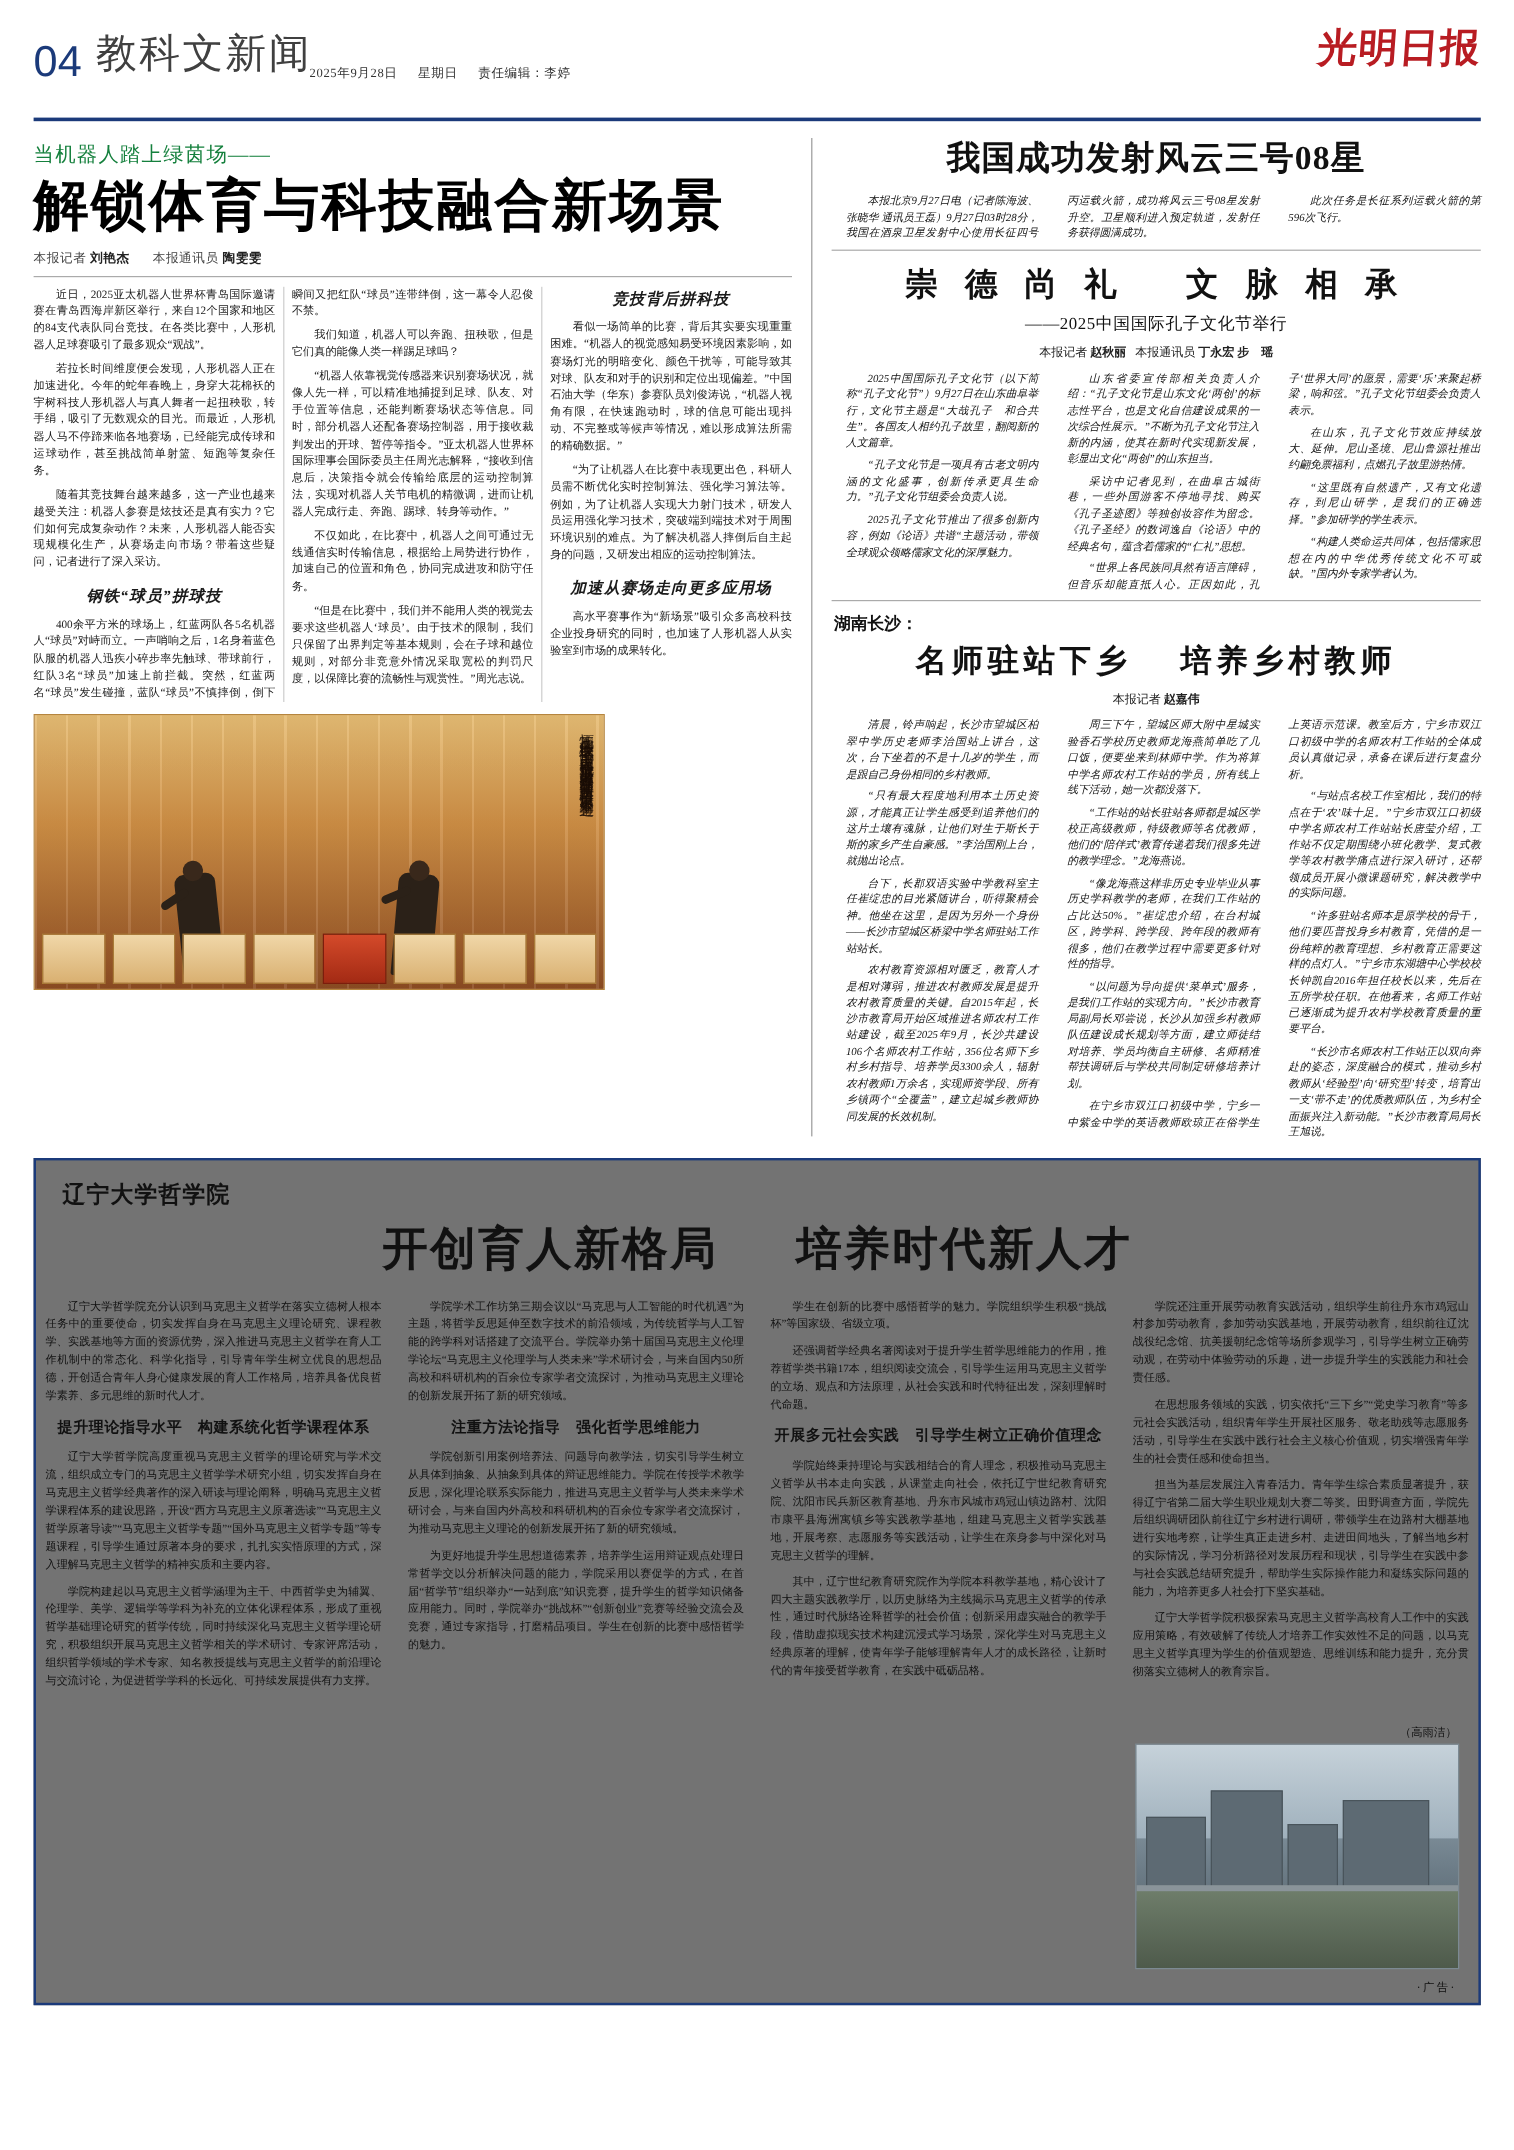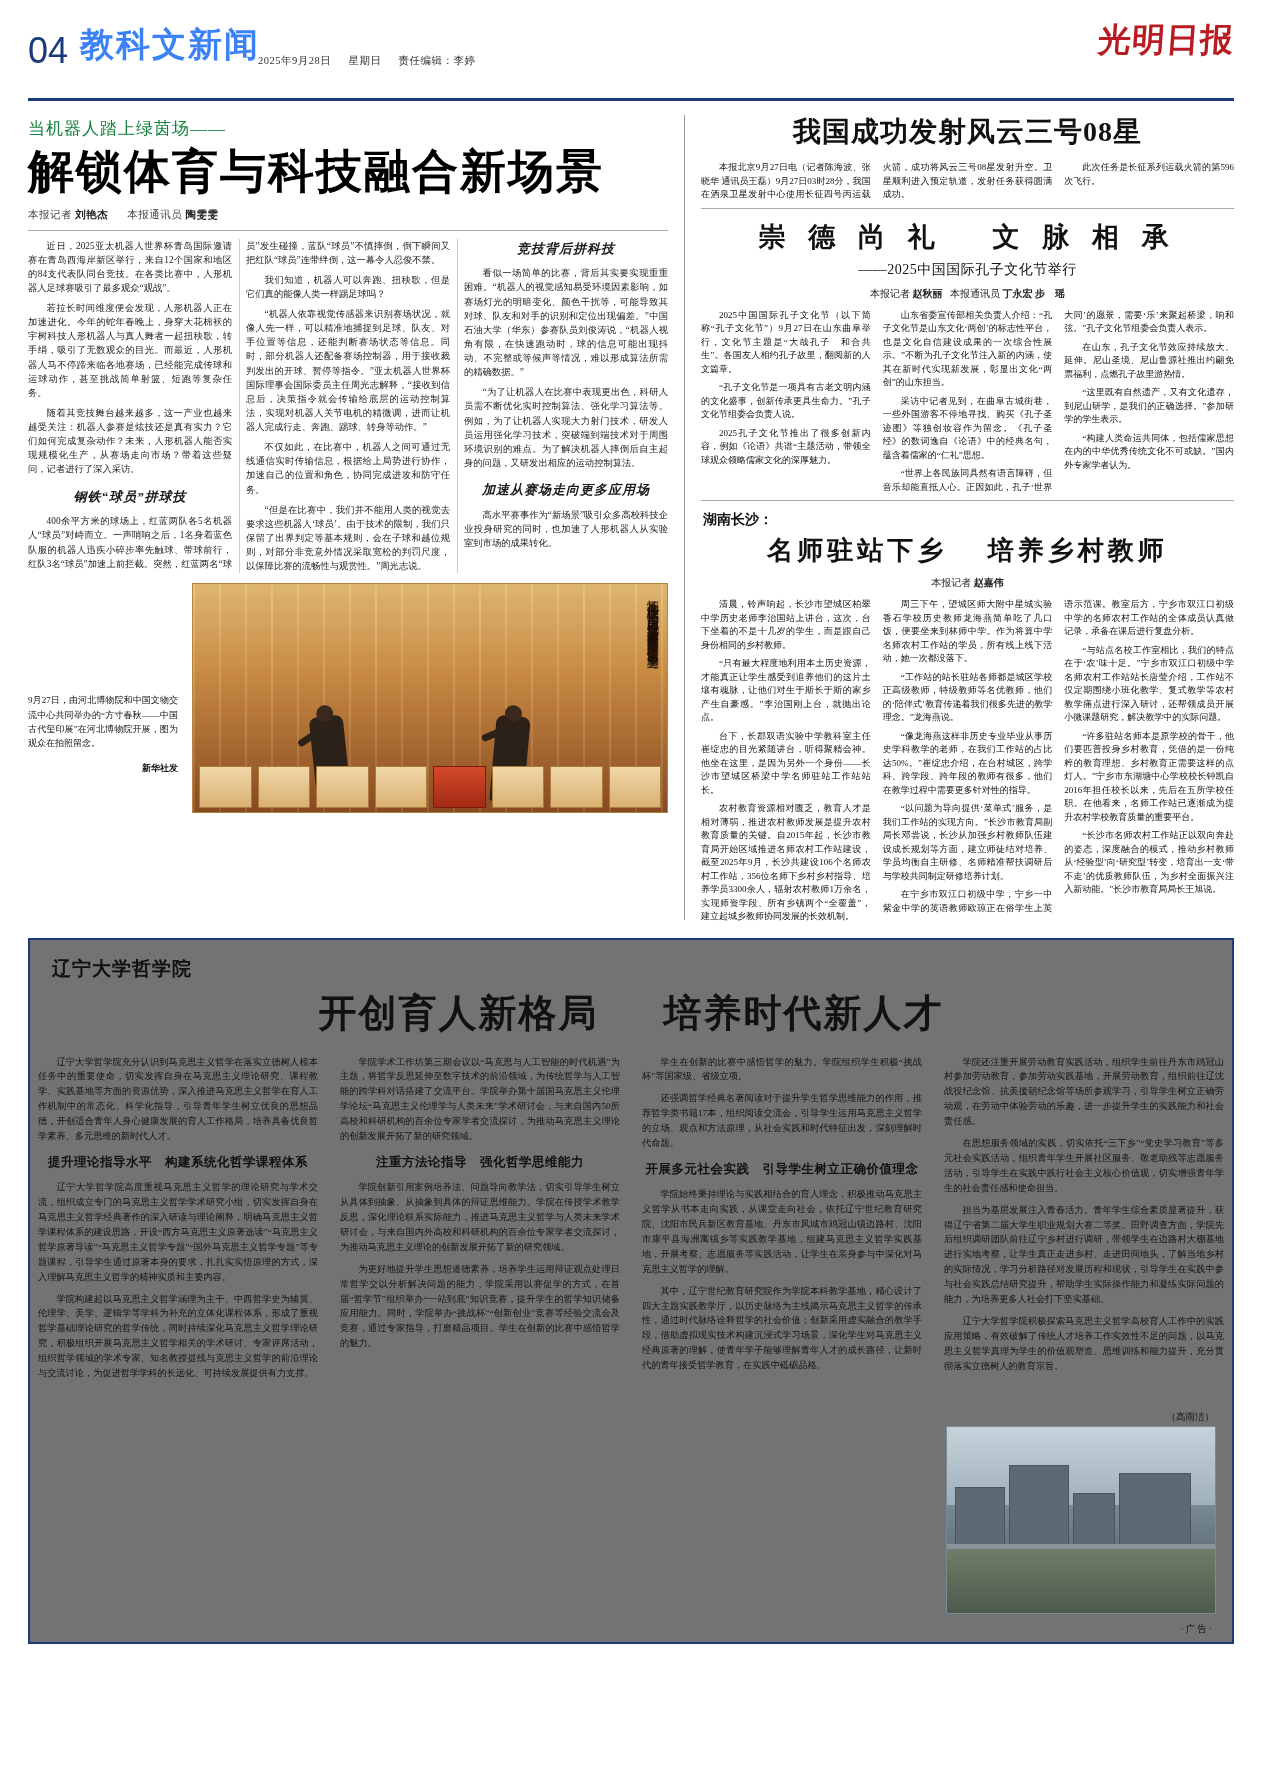--- a/index.html
+++ b/index.html
@@ -37,22 +37,22 @@
     font-size: 36px;
     color: #1b3a7a;
     font-family: "Liberation Sans", sans-serif;
     font-weight: 400;
   }
   .section-title {
     position: absolute;
     left: 52px;
     top: 10px;
     font-size: 34px;
-    font-weight: bold;
-    color: #3b82f6;
+    font-weight: normal;
+    color: #404040;
     letter-spacing: 2px;
   }
   .masthead-meta {
     position: absolute;
     left: 230px;
     top: 42px;
     font-size: 10.5px;
     color: #333;
     letter-spacing: 0.5px;
   }
@@ -142,21 +142,21 @@
     letter-spacing: 1px;
     margin: 2px 0 10px;
   }
   .cols3-small {
     column-count: 3;
     column-gap: 12px;
     font-size: 9px;
     line-height: 1.5;
     text-align: justify;
   }
-  .cols3-small p { margin: 0 0 5px 0; text-indent: 2em; }
+  .cols3-small p { margin: 0 0 5px 12px; text-indent: 2em; font-style: italic; }
 
   .r-head2 {
     font-size: 27px;
     font-weight: bold;
     text-align: center;
     letter-spacing: 8px;
     margin: 10px 0 6px;
   }
   .r-sub {
     font-size: 14px;
@@ -384,24 +384,20 @@
           <p>不仅如此，在比赛中，机器人之间可通过无线通信实时传输信息，根据给上局势进行协作，加速自己的位置和角色，协同完成进攻和防守任务。</p>
           <p>“但是在比赛中，我们并不能用人类的视觉去要求这些机器人‘球员’。由于技术的限制，我们只保留了出界判定等基本规则，会在子球和越位规则，对部分非竞意外情况采取宽松的判罚尺度，以保障比赛的流畅性与观赏性。”周光志说。</p>
           <div class="sub-head">竞技背后拼科技</div>
           <p>看似一场简单的比赛，背后其实要实现重重困难。“机器人的视觉感知易受环境因素影响，如赛场灯光的明暗变化、颜色干扰等，可能导致其对球、队友和对手的识别和定位出现偏差。”中国石油大学（华东）参赛队员刘俊涛说，“机器人视角有限，在快速跑动时，球的信息可能出现抖动、不完整或等候声等情况，难以形成算法所需的精确数据。”</p>
           <p>“为了让机器人在比赛中表现更出色，科研人员需不断优化实时控制算法、强化学习算法等。例如，为了让机器人实现大力射门技术，研发人员运用强化学习技术，突破端到端技术对于周围环境识别的难点。为了解决机器人摔倒后自主起身的问题，又研发出相应的运动控制算法。</p>
           <div class="sub-head">加速从赛场走向更多应用场</div>
           <p>高水平赛事作为“新场景”吸引众多高校科技企业投身研究的同时，也加速了人形机器人从实验室到市场的成果转化。</p>
         </div>
 
         <div class="photo-area">
-          <div class="photo-caption">
-            <div>9月27日，由河北博物院和中国文物交流中心共同举办的“方寸春秋——中国古代玺印展”在河北博物院开展，图为观众在拍照留念。</div>
-            <div class="src">新华社发</div>
-          </div>
           <div class="photo">
             <div class="scroll-bg"></div>
             <div class="calig">怀抱永久俯仰一世或取诸怀抱悟言一室之内或因寄所托放浪形骸之外虽趣舍万殊静躁不同当其欣于所遇暂得于己快然自足不知老之将至</div>
             <div class="fig a">
               <div class="head"></div>
               <div class="arm"></div>
             </div>
             <div class="fig b">
               <div class="head"></div>
               <div class="arm"></div>

